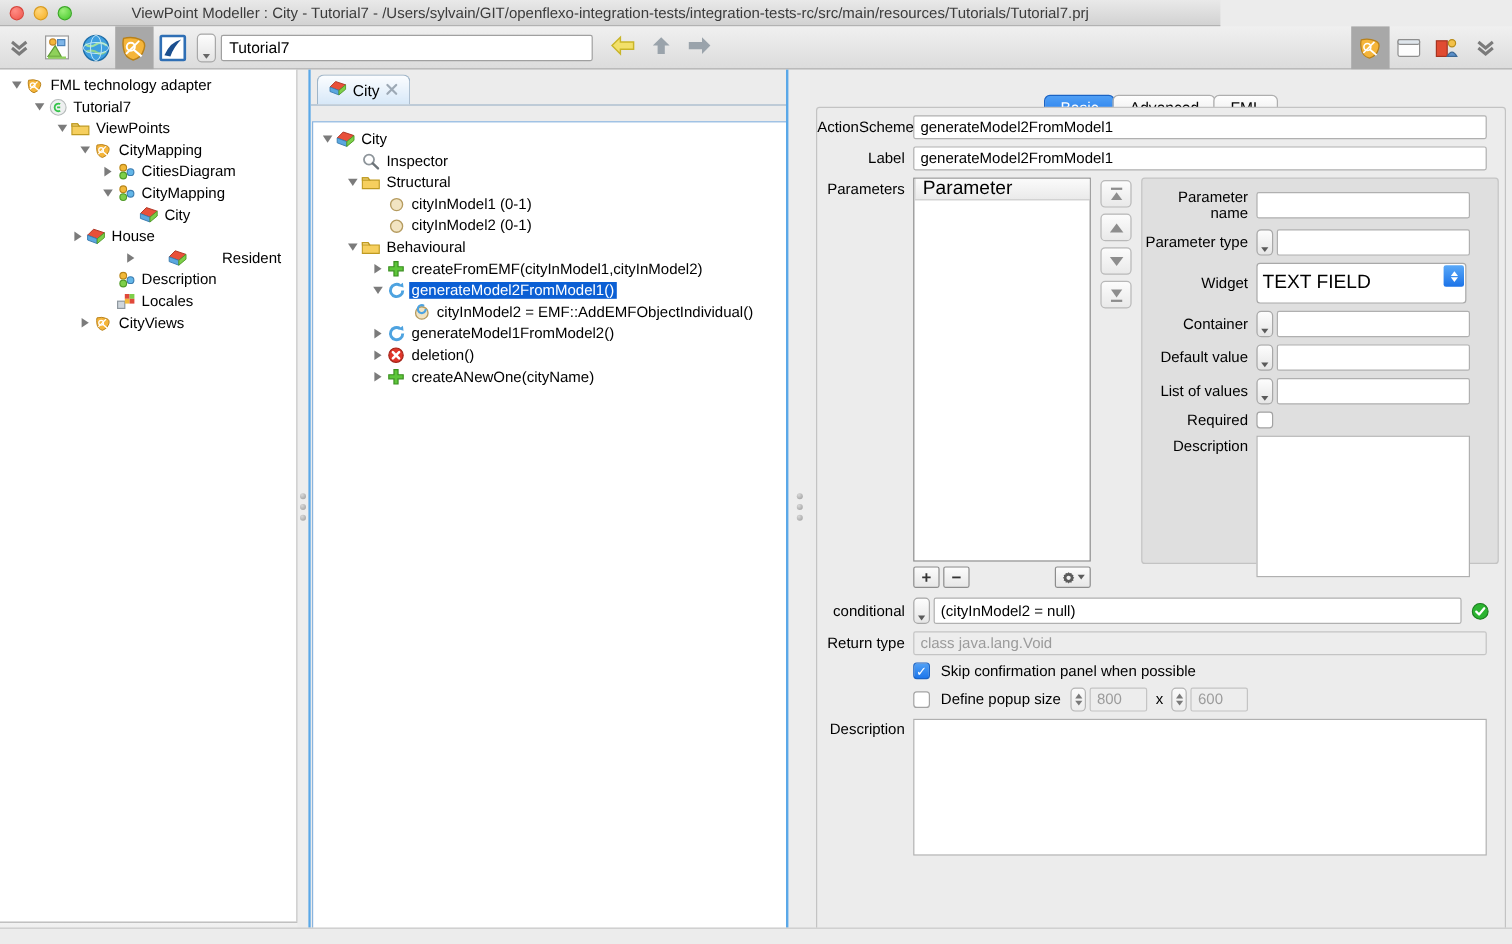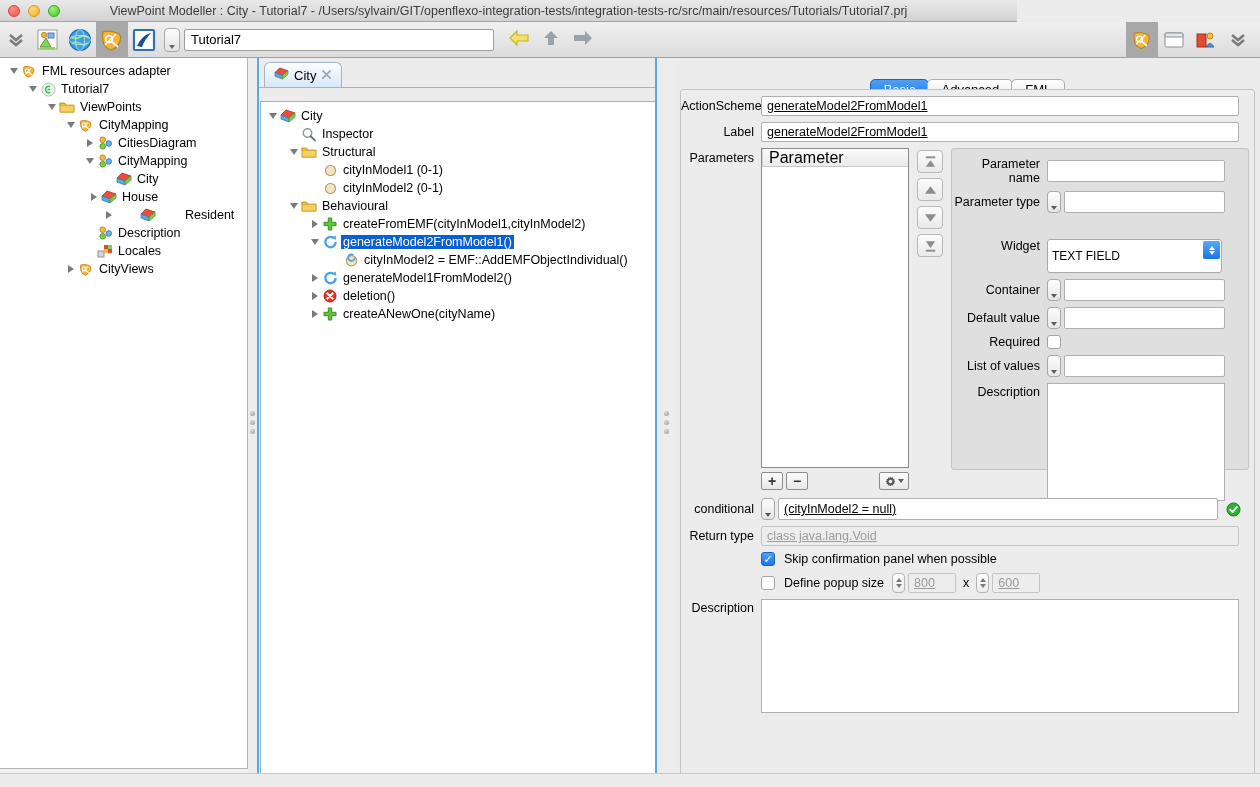--- a/index.html
+++ b/index.html
@@ -140,21 +140,21 @@
   #form-box {
     position: absolute; left: 5px; top: 31px; width: 575px; height: 693px;
     border: 1px solid #c3c3c3; border-radius: 3px;
     background: #ececec;
     padding: 6px 0 0 0;
   }
   .frow { display: flex; align-items: center; margin-bottom: 6px; }
   .flabel { width: 80px; text-align: right; padding-right: 7px; font-size: 12.5px; flex: 0 0 auto; }
   .ftext {
     height: 20px; background: #fff; border: 1px solid #b0b0b0; border-radius: 2px;
-    display: flex; align-items: center; padding: 0 5px; font-size: 12.5px; text-decoration: underline;
+    display: flex; align-items: center; padding: 0 5px; font-size: 12.5px;
   }
   .ftext.ro { background: #ededed; color: #9b9b9b; border-color: #c4c4c4;}
   .mini-combo {
     width: 14px; height: 22px; border: 1px solid #a8a8a8; border-radius: 4px;
     background: linear-gradient(to bottom,#fdfdfd,#e6e6e6);
     display: flex; align-items: flex-end; justify-content: center; padding-bottom: 2px;
     margin-right: 3px; flex: 0 0 auto;
   }
   .mini-combo::after { content:""; border-left:3px solid transparent; border-right:3px solid transparent; border-top:4px solid #5a5a5a; }
 
@@ -191,21 +191,21 @@
   }
   #param-detail {
     margin-left: 8px; width: 298px; height: 322px;
     border: 1px solid #c3c3c3; border-radius: 3px;
     background: #dfdfdf; padding: 8px 8px 0 0;
   }
   .pdrow { display: flex; align-items: center; margin-bottom: 6px; }
   .pdlabel { width: 95px; text-align: right; padding-right: 7px; font-size: 12.5px; flex: 0 0 auto;}
   .widget-combo {
     height: 22px; width: 175px; background: #fff; border: 1px solid #a9a9a9; border-radius: 3px;
-    display: flex; align-items: center; padding: 16px 4px; font-size: 12px; position: relative; margin-top: 20px;
+    display: flex; align-items: center; padding: 16px 4px; font-size: 16px; position: relative;
   }
   .widget-combo .spin {
     position: absolute; right: 1px; top: 1px; width: 17px; height: 18px;
     background: linear-gradient(to bottom,#5aa9f8,#1b73e8);
     border-radius: 2px; display: flex; flex-direction: column;
     align-items: center; justify-content: center; gap: 1px;
   }
   .widget-combo .spin i { width:0;height:0; display:block; }
   .widget-combo .spin i.up { border-left:3px solid transparent;border-right:3px solid transparent;border-bottom:4px solid #fff; }
   .widget-combo .spin i.dn { border-left:3px solid transparent;border-right:3px solid transparent;border-top:4px solid #fff; }
@@ -346,21 +346,21 @@
       <div class="trow" style="padding-left: 8px;">
         <span class="tw open"></span>
         <span class="ticon">
           <svg width="16" height="15" viewBox="0 0 26 26">
             <path d="M4 5 q7 -2 14 1 q5 2 3 8 q-2 7 -9 9 q-7 -2 -8 -9 q-1 -6 0 -9z" fill="#f5b53a" stroke="#b8811b" stroke-width="1.4"></path>
             <circle cx="10" cy="12" r="3.4" fill="none" stroke="#fff" stroke-width="1.8"></circle>
             <path d="M12 14 L19 20" stroke="#fff" stroke-width="2"></path>
             <path d="M6 18 L17 7" stroke="#fff" stroke-width="1.7"></path>
           </svg>
         </span>
-        <span class="lbl">FML resources adapter</span>
+        <span class="lbl">FML technology adapter</span>
       </div>
       <div class="trow" style="padding-left: 27px;">
         <span class="tw open"></span>
         <span class="ticon">
           <svg width="15" height="15" viewBox="0 0 16 16">
             <circle cx="8" cy="8" r="7" fill="#eef0f0" stroke="#b6bbbb"></circle>
             <path d="M9.8 5 a3.4 3.4 0 1 0 0 6 M9.8 8 L7 8" stroke="#35c44a" stroke-width="1.6" fill="none"></path>
           </svg>
         </span>
         <span class="lbl">Tutorial7</span>
@@ -413,21 +413,21 @@
         <span class="tw"></span>
         <span class="ticon">
           <svg width="16" height="14" viewBox="0 0 16 14">
             <polygon points="1,6 6,1 15,4 9,9" fill="#e8503a" stroke="#ad3425" stroke-width="0.8"></polygon>
             <polygon points="1,6 9,9 9,13 1,10" fill="#5ba8e0" stroke="#3b7cb0" stroke-width="0.8"></polygon>
             <polygon points="9,9 15,4 15,8 9,13" fill="#7dcf49" stroke="#4f9a28" stroke-width="0.8"></polygon>
           </svg>
         </span>
         <span class="lbl">City</span>
       </div>
-      <div class="trow" style="padding-left: 88px;">
+      <div class="trow" style="padding-left: 59px;">
         <span class="tw closed"></span>
         <span class="ticon">
           <svg width="16" height="14" viewBox="0 0 16 14">
             <polygon points="1,6 6,1 15,4 9,9" fill="#e8503a" stroke="#ad3425" stroke-width="0.8"></polygon>
             <polygon points="1,6 9,9 9,13 1,10" fill="#5ba8e0" stroke="#3b7cb0" stroke-width="0.8"></polygon>
             <polygon points="9,9 15,4 15,8 9,13" fill="#7dcf49" stroke="#4f9a28" stroke-width="0.8"></polygon>
           </svg>
         </span>
         <span class="lbl">House</span>
       </div>
@@ -740,27 +740,27 @@
             <div class="pdlabel">Container</div>
             <span class="mini-combo"></span>
             <div class="ftext" style="width:161px;height:22px"></div>
           </div>
           <div class="pdrow">
             <div class="pdlabel">Default value</div>
             <span class="mini-combo"></span>
             <div class="ftext" style="width:161px;height:22px"></div>
           </div>
           <div class="pdrow">
-            <div class="pdlabel">Required</div>
-            <span class="cbox"></span>
-          </div>
-          <div class="pdrow">
             <div class="pdlabel">List of values</div>
             <span class="mini-combo"></span>
             <div class="ftext" style="width:161px;height:22px"></div>
+          </div>
+          <div class="pdrow">
+            <div class="pdlabel">Required</div>
+            <span class="cbox"></span>
           </div>
           <div class="pdrow" style="align-items:flex-start">
             <div class="pdlabel" style="padding-top:2px">Description</div>
             <div class="ta" style="width:178px;height:118px"></div>
           </div>
         </div>
       </div>
     </div>
 
     <div class="frow" style="margin-top:6px">

